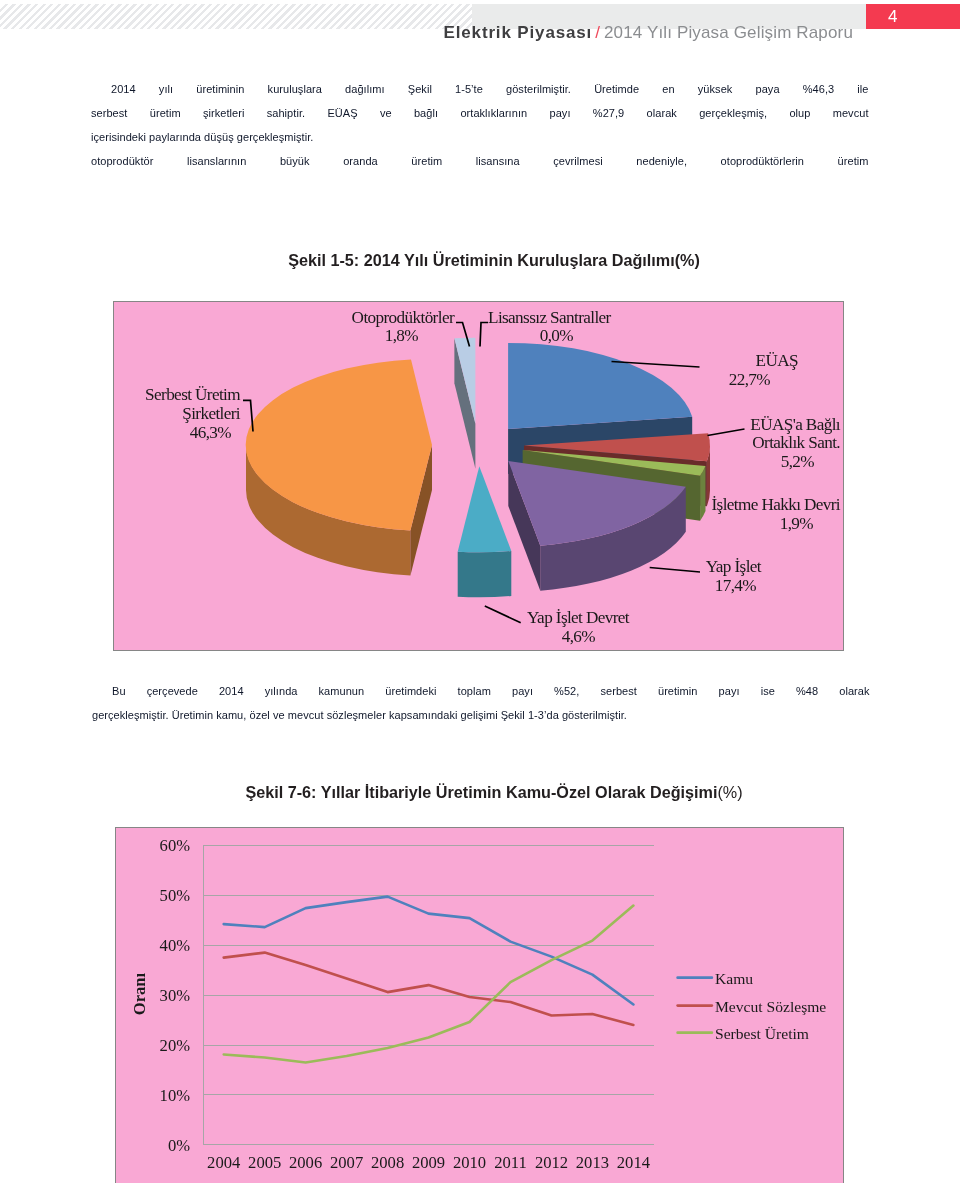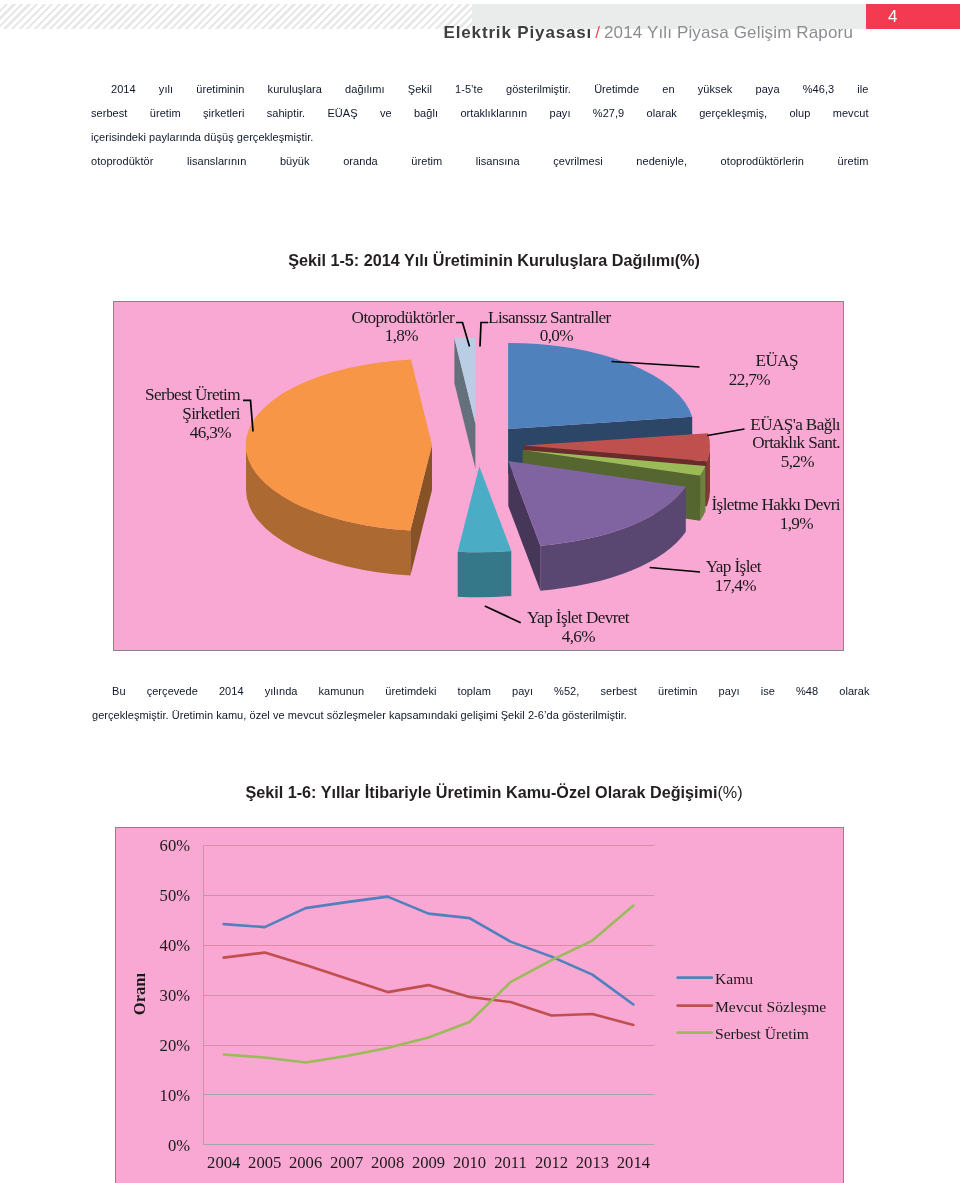--- a/index.html
+++ b/index.html
@@ -121,24 +121,24 @@
       <text x="594" y="641" text-anchor="end">4,6%</text>
       <text x="239" y="399" text-anchor="end">Serbest Üretim</text>
       <text x="239" y="418" text-anchor="end">Şirketleri</text>
       <text x="230" y="437" text-anchor="end">46,3%</text>
     </g>
    </svg>
   </div>
 
   <div class="para p2">
     <span class="ln"><span class="indent"></span><span>Bu çerçevede 2014 yılında kamunun üretimdeki toplam payı %52, serbest üretimin payı ise %48 olarak</span></span>
-    <span class="ln last">gerçekleşmiştir. Üretimin kamu, özel ve mevcut sözleşmeler kapsamındaki gelişimi Şekil 2-6’da gösterilmiştir.</span>
+    <span class="ln last">gerçekleşmiştir. Üretimin kamu, özel ve mevcut sözleşmeler kapsamındaki gelişimi Şekil 1-3’da gösterilmiştir.</span>
   </div>
 
-  <div class="cap" style="top:783px"><span>Şekil 1-6: Yıllar İtibariyle Üretimin Kamu-Özel Olarak Değişimi</span><span class="thin">(%)</span></div>
+  <div class="cap" style="top:783px"><span>Şekil 7-6: Yıllar İtibariyle Üretimin Kamu-Özel Olarak Değişimi</span><span class="thin">(%)</span></div>
 
   <div class="frame" style="left:115px;top:827px;width:729px;height:380px">
    <svg width="729" height="356" viewBox="115 827 729 356">
      <g stroke="#a6a6a6" stroke-width="1" shape-rendering="crispEdges">
        <line x1="202" y1="844.2" x2="653" y2="844.2"></line>
        <line x1="202" y1="894.2" x2="653" y2="894.2"></line>
        <line x1="202" y1="944.1" x2="653" y2="944.1"></line>
        <line x1="202" y1="994.1" x2="653" y2="994.1"></line>
        <line x1="202" y1="1044" x2="653" y2="1044"></line>
        <line x1="202" y1="1093.9" x2="653" y2="1093.9"></line>

